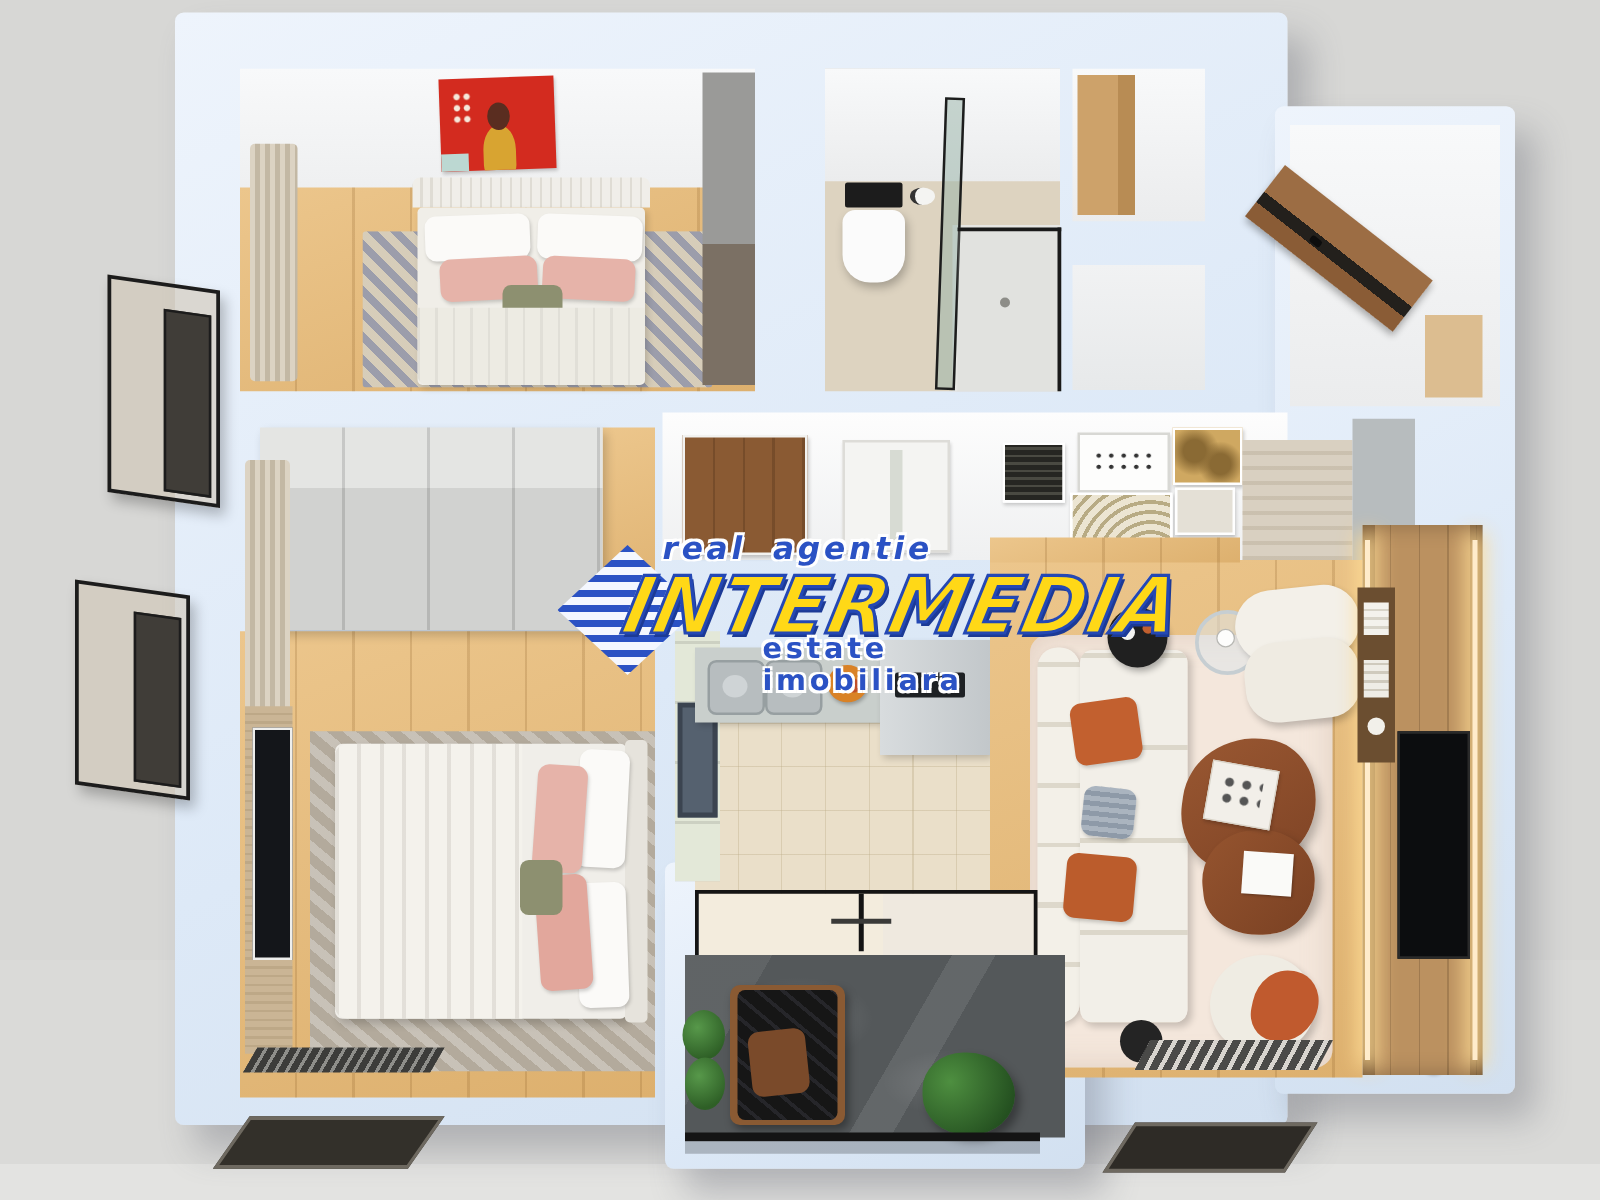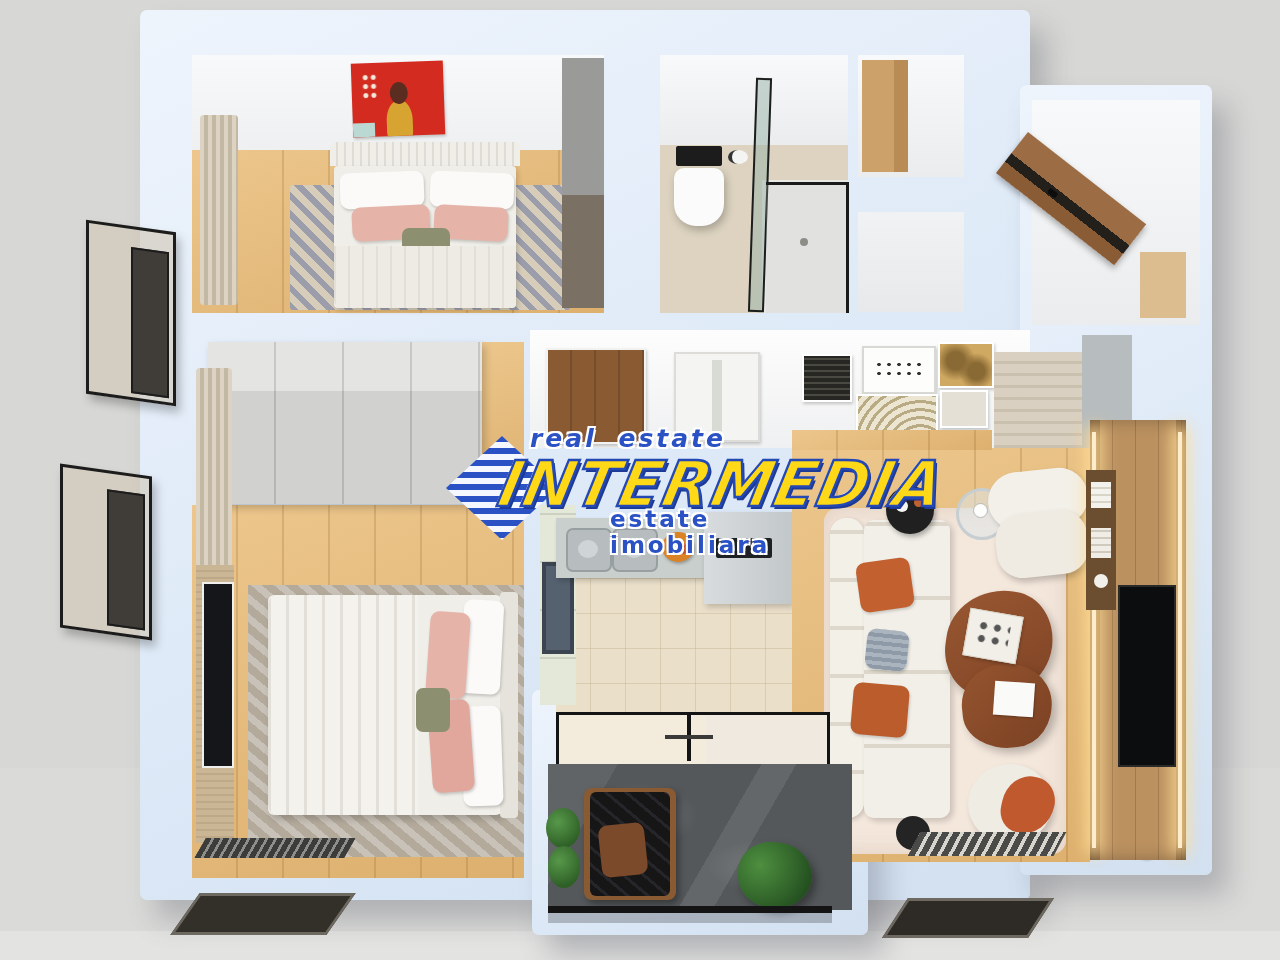--- a/index.html
+++ b/index.html
@@ -176,18 +176,18 @@
 
   <div class="a" style="left:86px;top:226px;width:84px;height:168px;background:rgba(208,198,182,.6);border:3px solid #1c1c1c;transform:skewY(8deg);box-shadow:4px 6px 10px rgba(0,0,0,.25);">
     <div class="a" style="left:42px;top:18px;width:34px;height:142px;background:#403d38;border:2px solid #1c1c1c;"></div>
   </div>
   <div class="a" style="left:60px;top:470px;width:86px;height:158px;background:rgba(208,198,182,.6);border:3px solid #1c1c1c;transform:skewY(8deg);box-shadow:4px 6px 10px rgba(0,0,0,.25);">
     <div class="a" style="left:44px;top:16px;width:34px;height:132px;background:#403d38;border:2px solid #1c1c1c;"></div>
   </div>
 
   <div class="a" style="left:438px;top:414px;width:430px;height:132px;z-index:50;">
     <div class="a" style="left:8px;top:22px;width:112px;height:104px;background:repeating-linear-gradient(180deg,#2b52c4 0 6px,#f4f7ff 6px 12px);clip-path:polygon(50% 0,100% 50%,50% 100%,0 50%);filter:drop-shadow(2px 3px 2px rgba(20,40,110,.5));"></div>
-    <div class="a" style="left:92px;top:10px;font-size:25px;font-weight:bold;font-style:italic;letter-spacing:3px;word-spacing:10px;color:#2b52c4;text-shadow:-2px -2px 0 #fff,2px -2px 0 #fff,-2px 2px 0 #fff,2px 2px 0 #fff;">real estate</div>
+    <div class="a" style="left:92px;top:10px;font-size:25px;font-weight:bold;font-style:italic;letter-spacing:3px;word-spacing:10px;color:#2b52c4;text-shadow:-2px -2px 0 #fff,2px -2px 0 #fff,-2px 2px 0 #fff,2px 2px 0 #fff;">real agentie</div>
     <div class="a" style="left:62px;top:34px;font-size:62px;font-weight:900;font-style:italic;letter-spacing:1px;transform:skewX(-12deg) scaleY(1.02);color:#ffd817;-webkit-text-stroke:2.5px #2448b4;text-shadow:3px 3px 0 #1c3a96,-1px -1px 0 #fff;">INTERMEDIA</div>
     <div class="a" style="left:172px;top:92px;font-size:23px;font-weight:bold;letter-spacing:3px;word-spacing:18px;color:#2b52c4;text-shadow:-2px -2px 0 #fff,2px -2px 0 #fff,-2px 2px 0 #fff,2px 2px 0 #fff;">estate imobiliara</div>
   </div>
 
 </div>
 
 </body></html>

